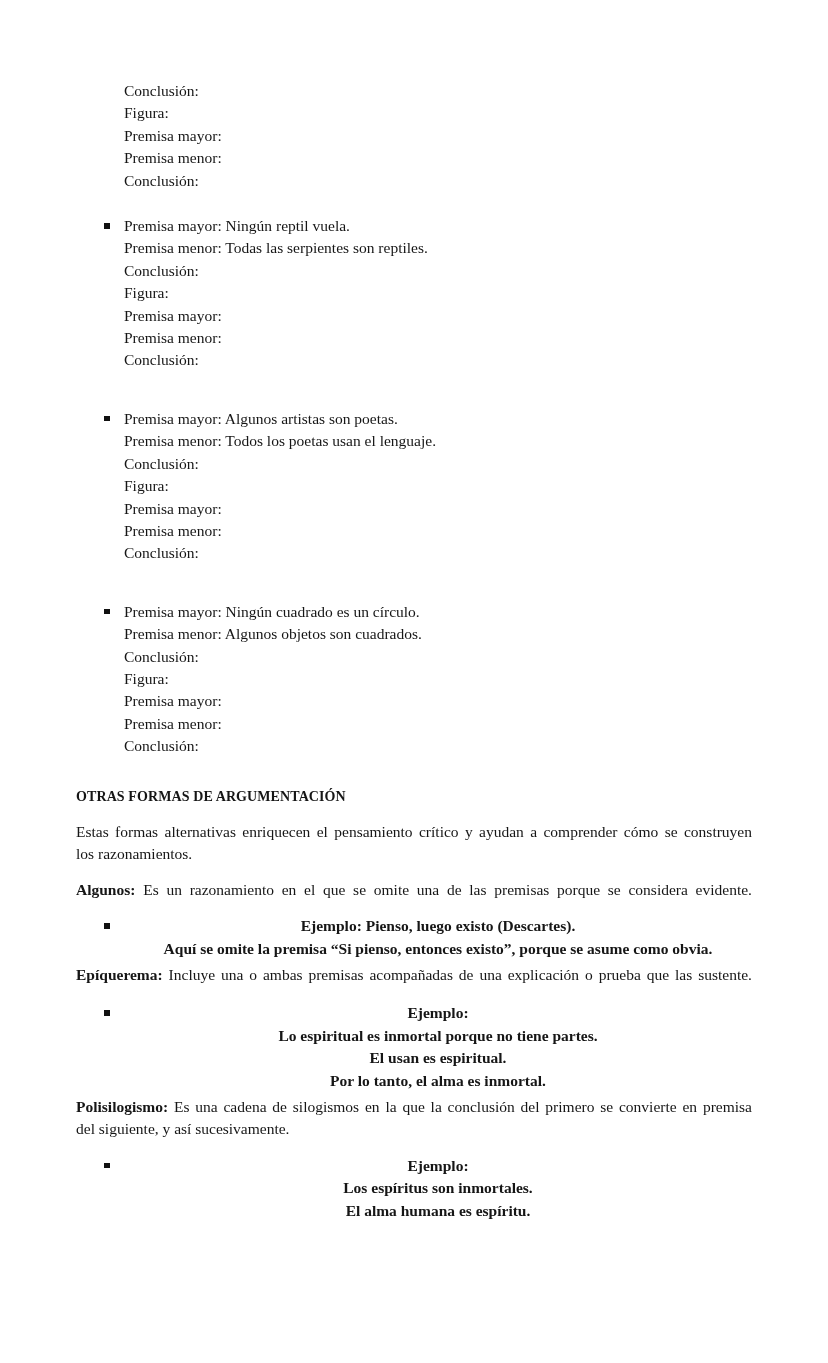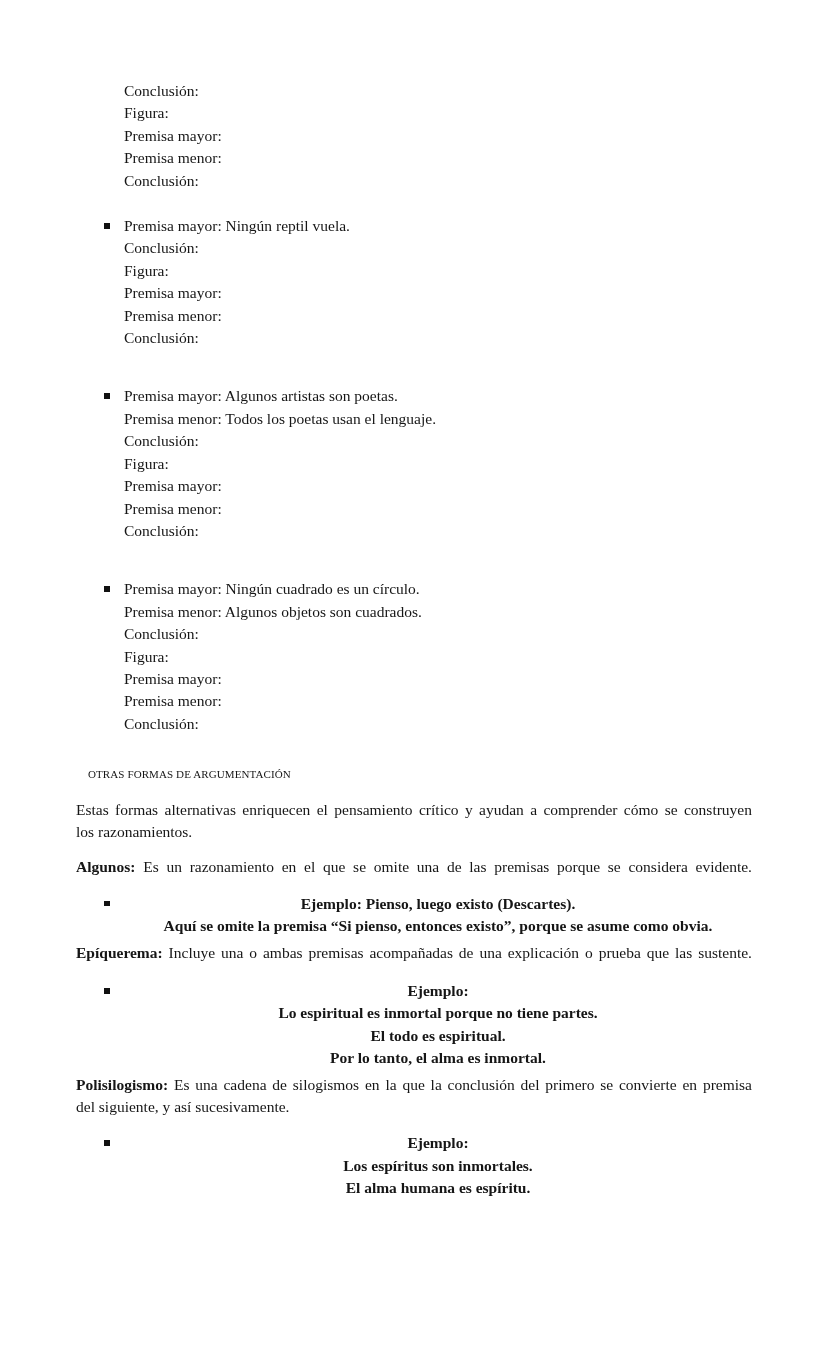--- a/index.html
+++ b/index.html
@@ -21,21 +21,21 @@
   .li .bullet {
     position: absolute;
     left: 28px;
     top: 8px;
     width: 5.5px;
     height: 5.5px;
     background: #111111;
   }
   .b { font-weight: bold; }
   .bold-lines .line { font-weight: bold; text-align: center; }
-  .heading { font-weight: normal; font-size: 11px; letter-spacing: 0.1px; margin-left: 12px; }
+  .heading { font-weight: bold; font-size: 14px; letter-spacing: 0.1px; }
   
   .jl { text-align: justify; text-align-last: justify; }
   .jl-last { text-align: left; }
   
   .mt-item-first { margin-top: 23px; }
   .mt-item { margin-top: 36px; }
   .mt-heading { margin-top: 28px; }
   .mt-para { margin-top: 13px; }
   .mt-ex1 { margin-top: 14px; }
   .mt-def { margin-top: 4px; }
@@ -52,20 +52,21 @@
     <div class="line">Conclusión:</div>
     <div class="line">Figura:</div>
     <div class="line">Premisa mayor:</div>
     <div class="line">Premisa menor:</div>
     <div class="line">Conclusión:</div>
   </div>
 
   <div class="li mt-item-first">
     <span class="bullet"></span>
     <div class="line">Premisa mayor: Ningún reptil vuela.</div>
+    <div class="line">Premisa menor: Todas las serpientes son reptiles.</div>
     <div class="line">Conclusión:</div>
     <div class="line">Figura:</div>
     <div class="line">Premisa mayor:</div>
     <div class="line">Premisa menor:</div>
     <div class="line">Conclusión:</div>
   </div>
 
   <div class="li mt-item">
     <span class="bullet"></span>
     <div class="line">Premisa mayor: Algunos artistas son poetas.</div>
@@ -110,21 +111,21 @@
   <div class="mt-def">
     <div class="line jl">
       <span class="b">Epíquerema:</span><span> Incluye una o ambas premisas acompañadas de una explicación o prueba que las sustente.</span>
     </div>
   </div>
 
   <div class="li bold-lines mt-ex2">
     <span class="bullet"></span>
     <div class="line">Ejemplo:</div>
     <div class="line">Lo espiritual es inmortal porque no tiene partes.</div>
-    <div class="line">El todo es espiritual.</div>
+    <div class="line">El usan es espiritual.</div>
     <div class="line">Por lo tanto, el alma es inmortal.</div>
   </div>
 
   <div class="mt-def">
     <div class="line jl">
       <span class="b">Polisilogismo:</span><span> Es una cadena de silogismos en la que la conclusión del primero se convierte en premisa</span>
     </div>
     <div class="line jl-last">del siguiente, y así sucesivamente.</div>
   </div>
 

